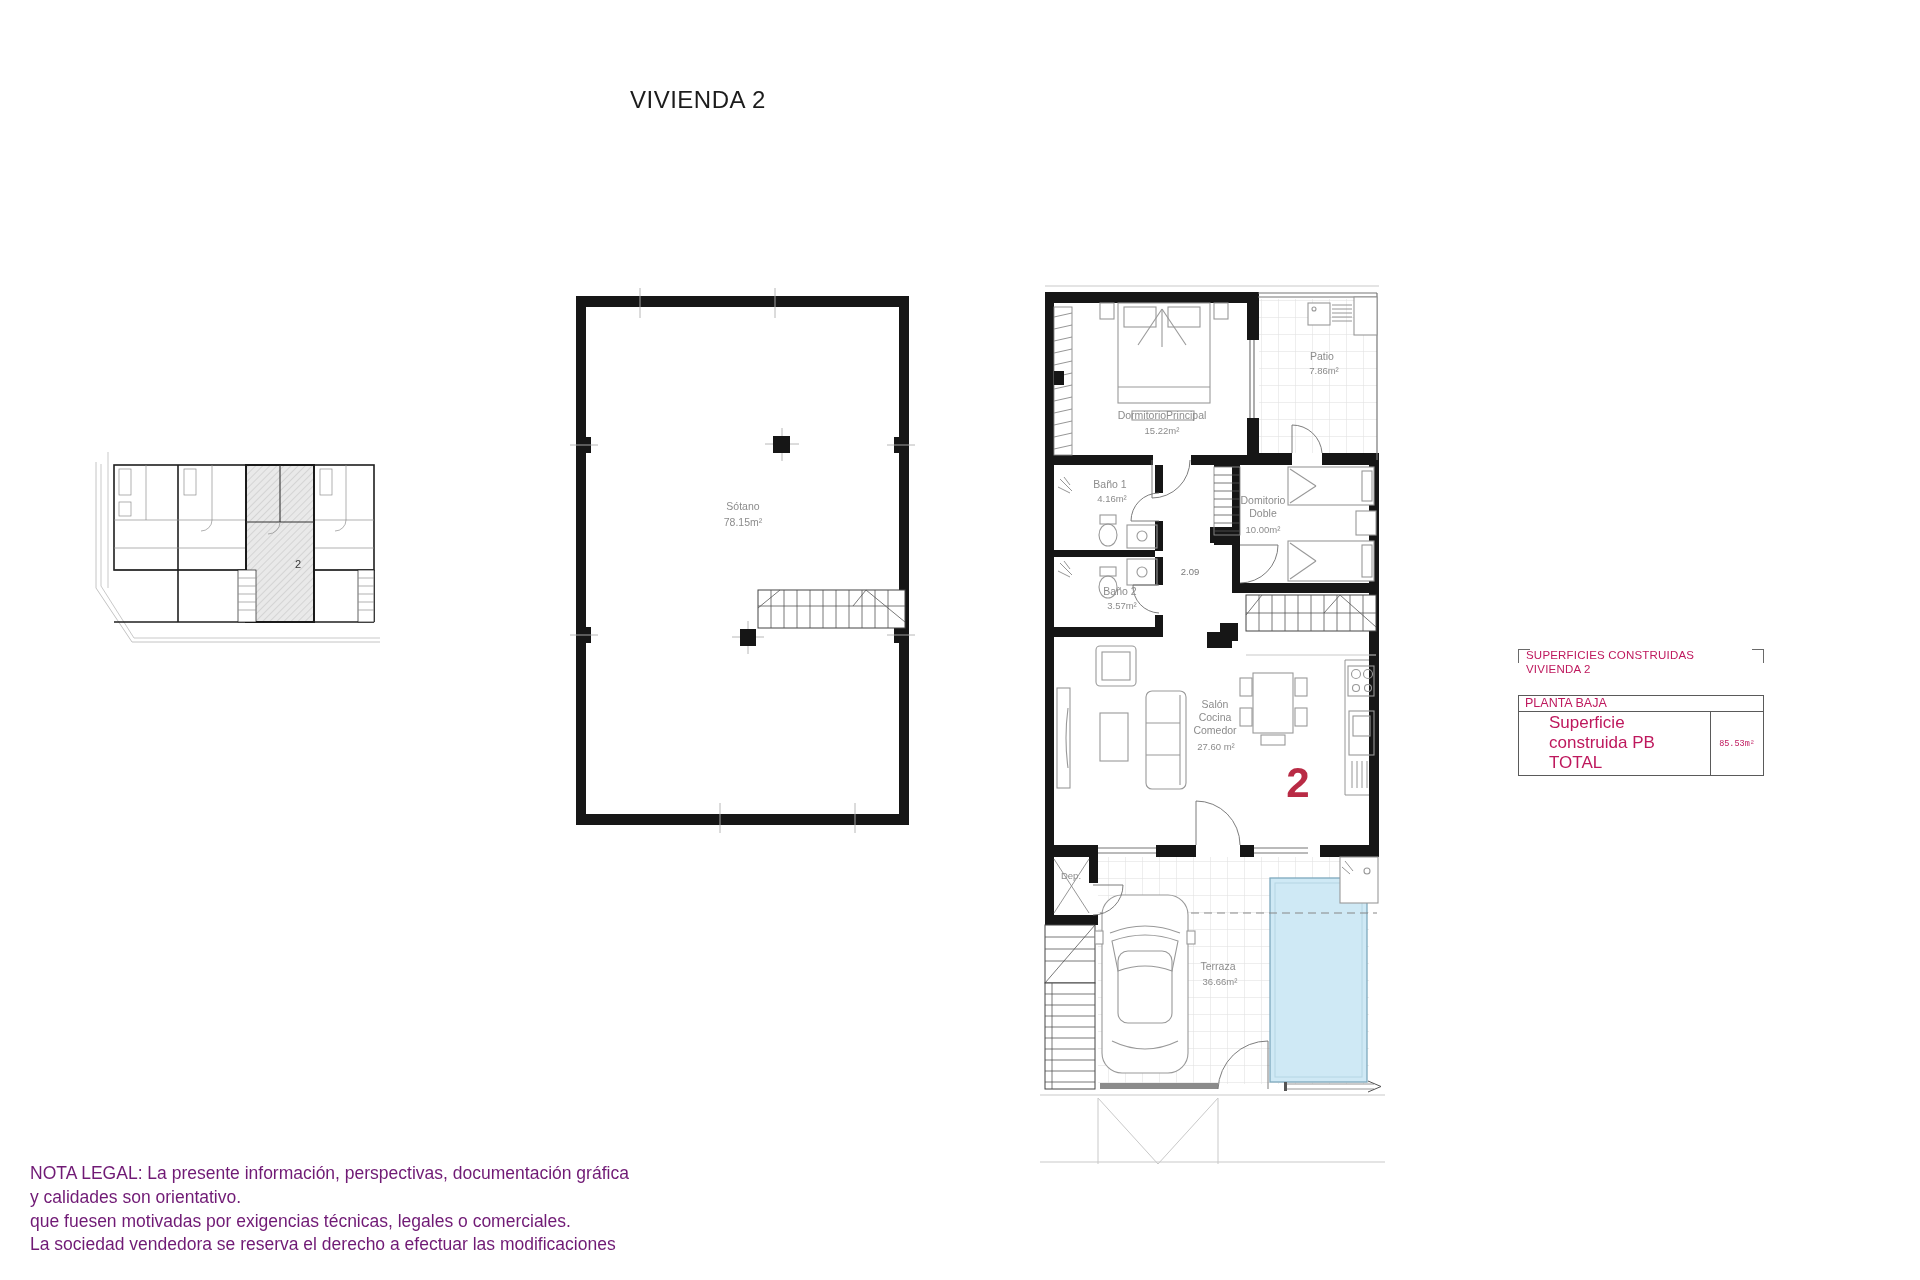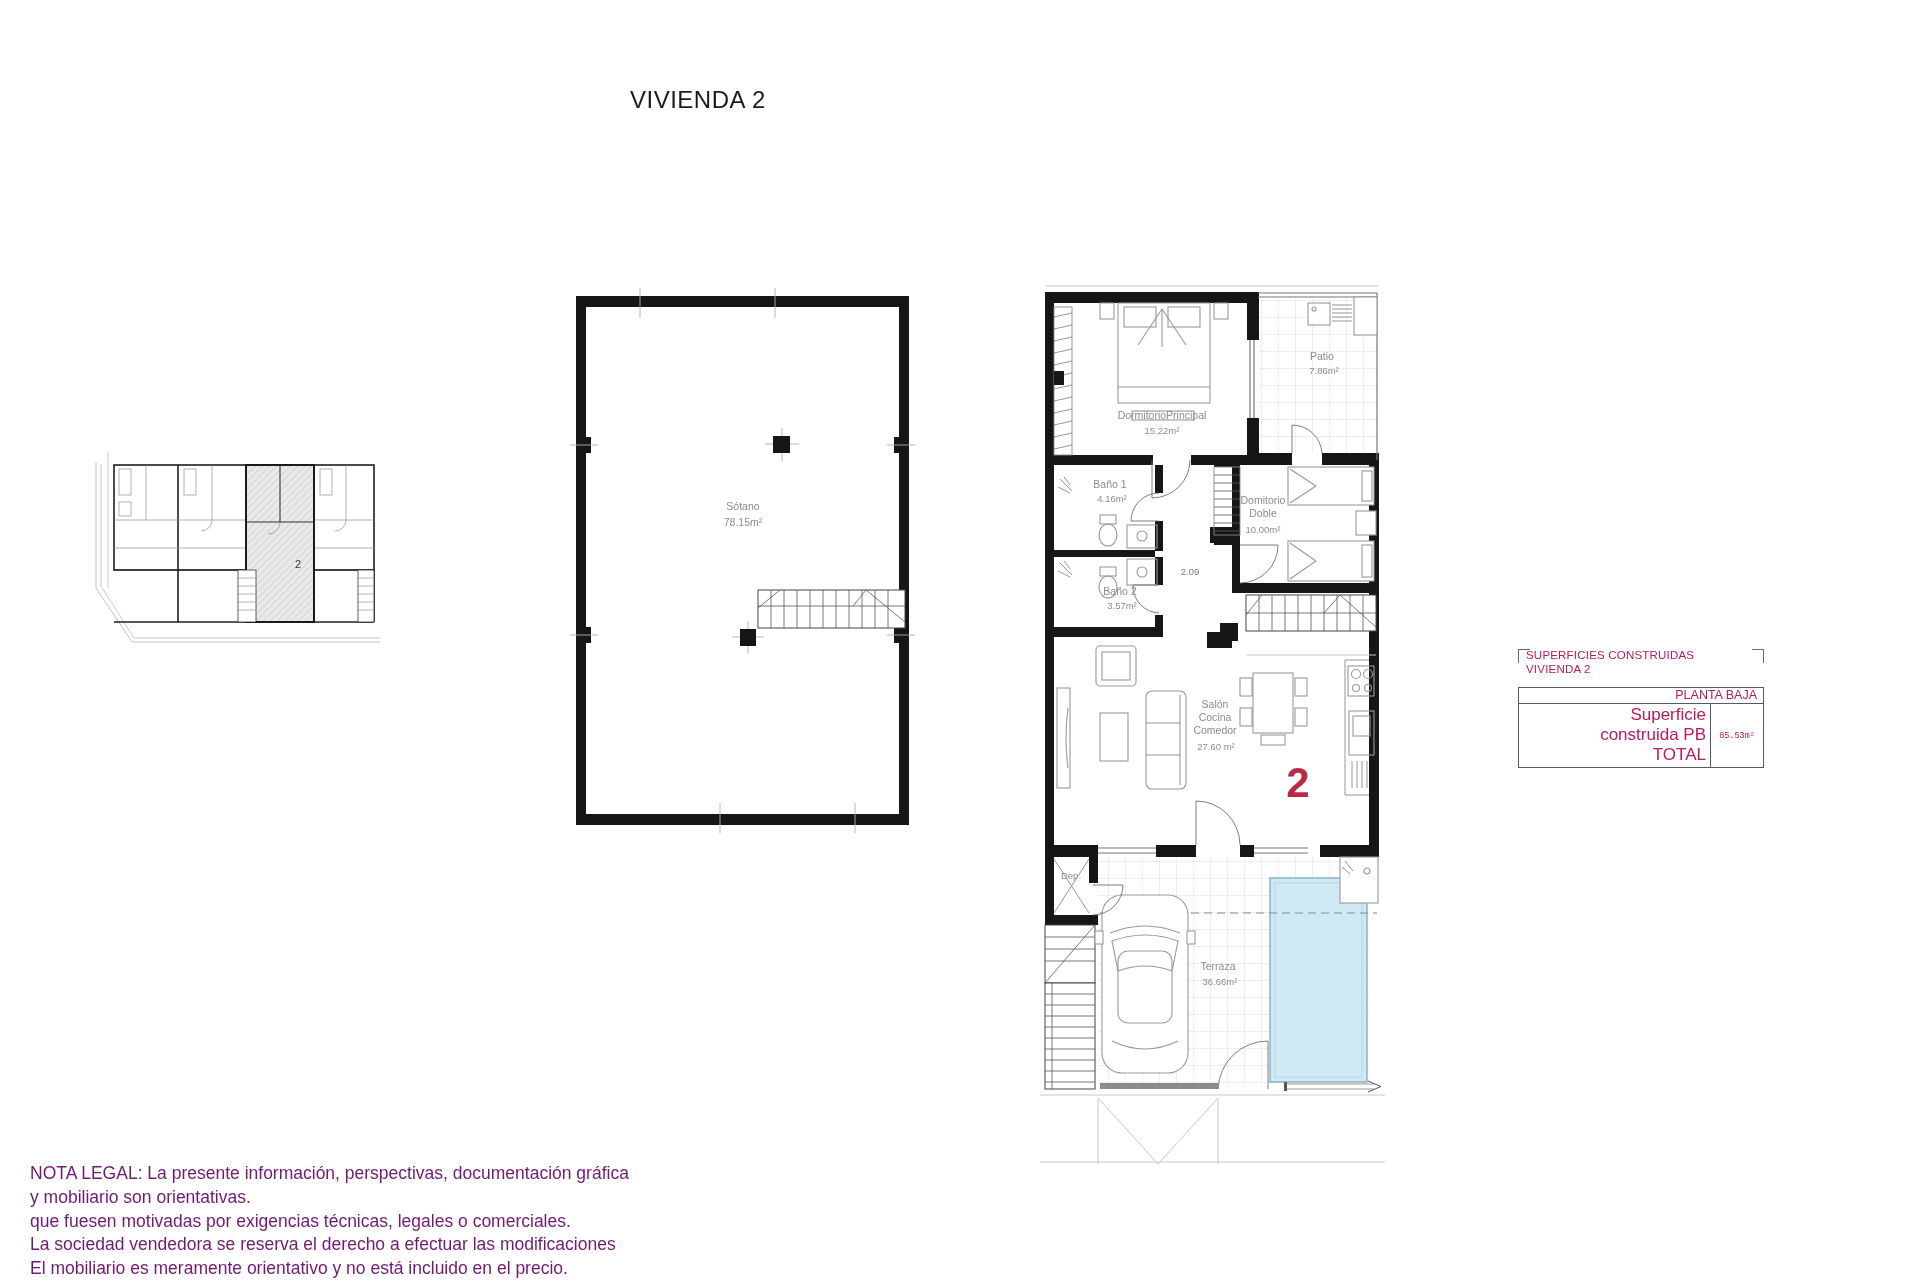--- a/index.html
+++ b/index.html
@@ -8,21 +8,21 @@
   .abs{position:absolute;}
   #plan-title{left:630px;top:86px;font-size:24px;letter-spacing:0.5px;color:#1c1c1c;}
 
   
   #summary{left:1518px;top:648px;width:246px;color:#be185d;}
   .sum-head{position:relative;padding:1px 8px 3px 8px;font-size:11.5px;line-height:13.5px;letter-spacing:0.2px;}
   .sum-head::before{content:"";position:absolute;left:0;top:1px;width:11px;height:13px;
       border-left:1.2px solid #6a6a6a;border-top:1.2px solid #6a6a6a;}
   .sum-head::after{content:"";position:absolute;right:0;top:1px;width:11px;height:13px;
       border-right:1.2px solid #6a6a6a;border-top:1.2px solid #6a6a6a;}
-  .sum-box{border:1.4px solid #5a5a5a;margin-top:8px;text-align:right;}
+  .sum-box{border:1.4px solid #5a5a5a;margin-top:16px;}
   .sum-row1{padding:0 6px 1px 6px;font-size:12.5px;border-bottom:1.4px solid #5a5a5a;}
   .sum-row2{display:flex;align-items:stretch;}
   .sum-row2-label{flex:1;padding:1px 4px 2px 30px;font-size:17px;border-right:1.4px solid #5a5a5a;}
   .sum-row2-value{width:52px;font-size:8.5px;display:flex;align-items:center;justify-content:center;font-family:Liberation Mono, monospace;}
 
   
   #legal{left:30px;top:1162px;width:600px;font-size:17.5px;line-height:23.8px;color:#701a75;}
 
   
   svg{display:block;}
@@ -500,17 +500,16 @@
     <div class="sum-row1">PLANTA BAJA</div>
     <div class="sum-row2">
       <div class="sum-row2-label">Superficie construida PB TOTAL</div>
       <div class="sum-row2-value">85.53m²</div>
     </div>
   </div>
 </div>
 
 <div class="abs" id="legal">
   <div>NOTA LEGAL: La presente información, perspectivas, documentación gráfica</div>
-  <div>y mobiliario son orientativas.</div>
+  <div>y calidades son orientativo.</div>
   <div>que fuesen motivadas por exigencias técnicas, legales o comerciales.</div>
   <div>La sociedad vendedora se reserva el derecho a efectuar las modificaciones</div>
-  <div>El mobiliario es meramente orientativo y no está incluido en el precio.</div>
 </div>
 
 </body></html>

